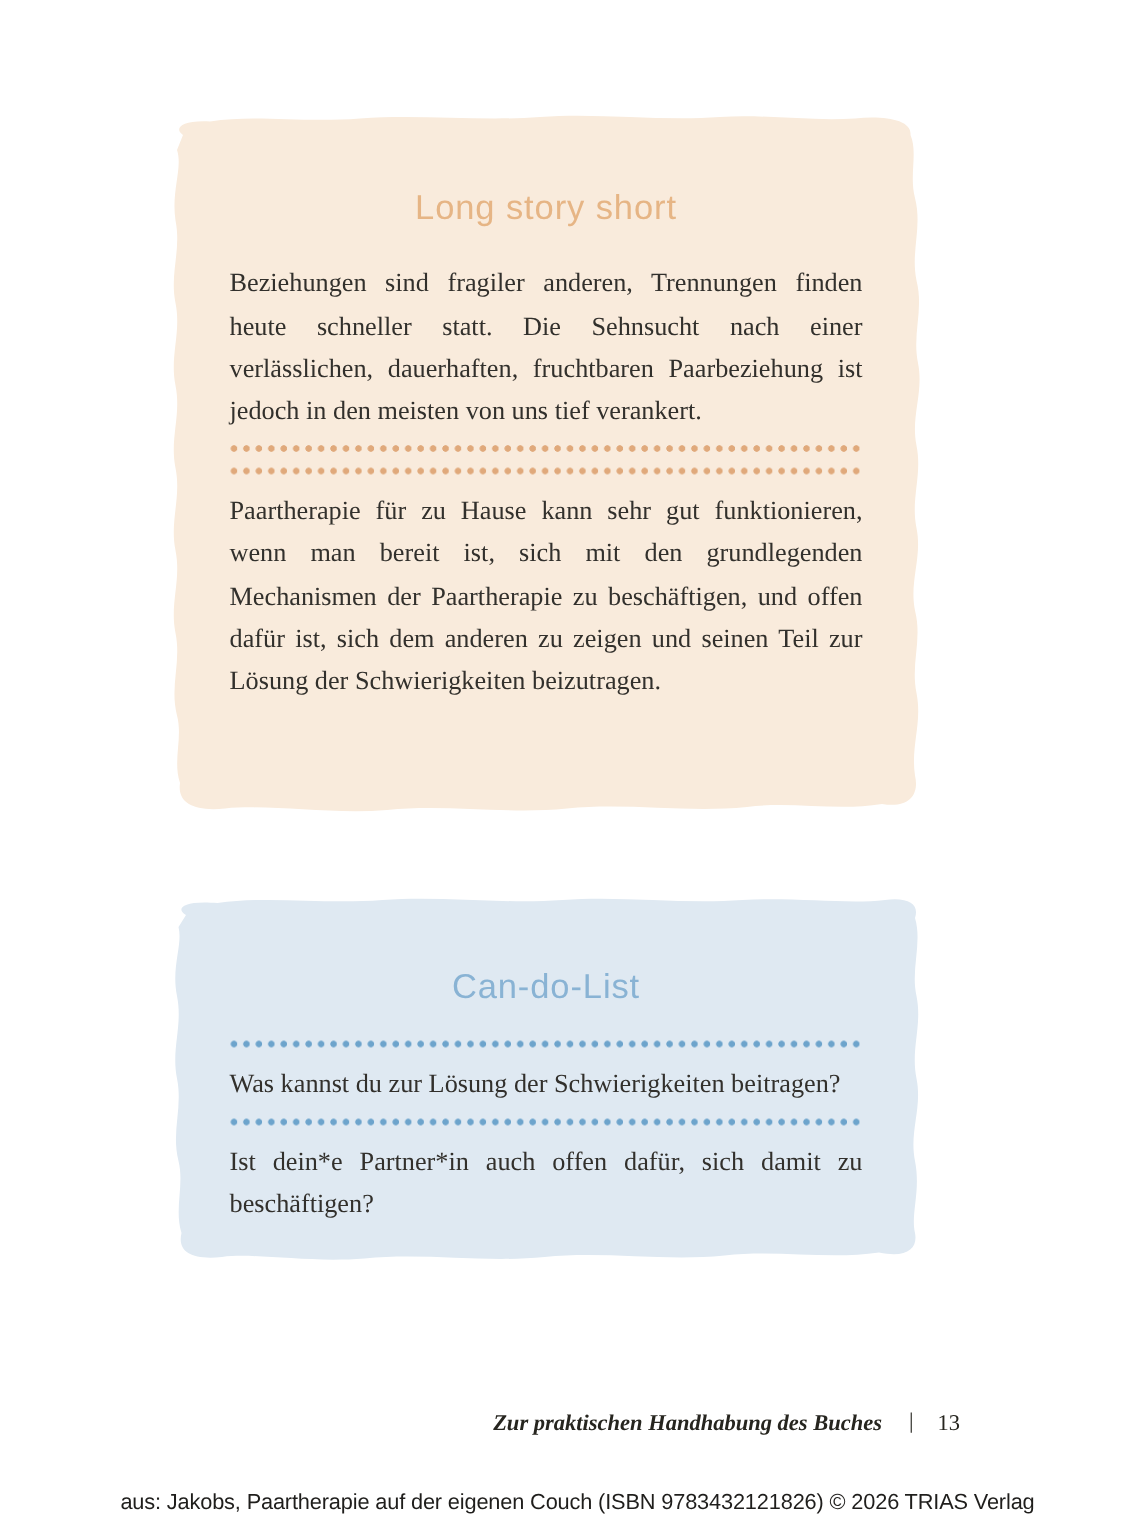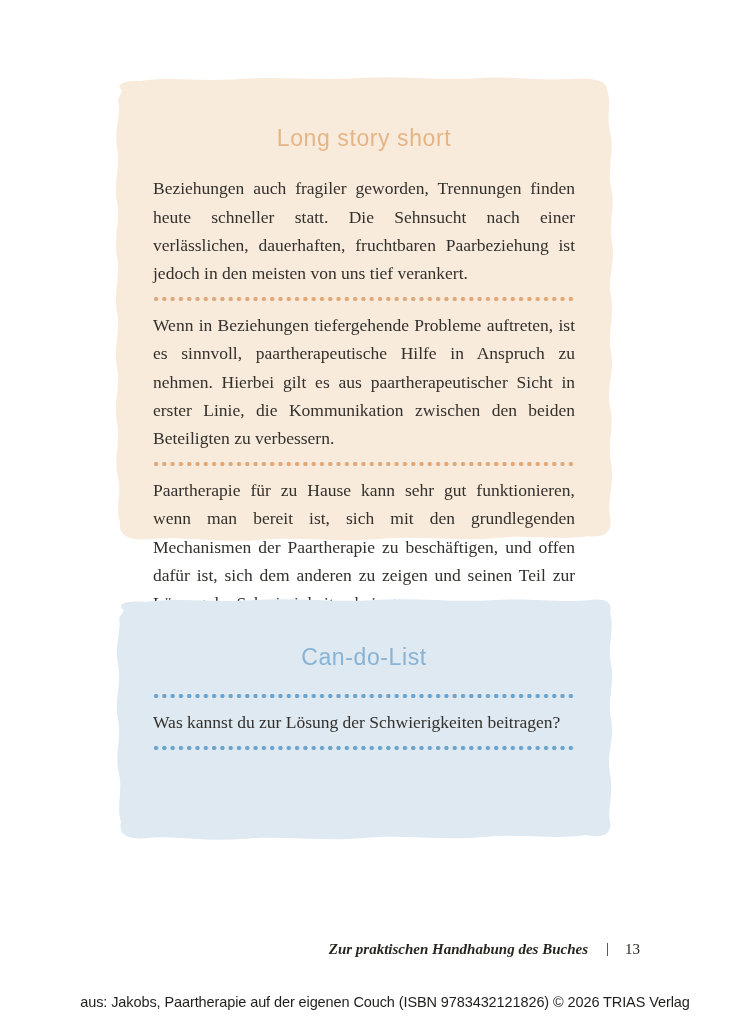--- a/index.html
+++ b/index.html
@@ -92,43 +92,43 @@
                C506 190,497 205,501 225 C505 245,497 260,501 280 C505 300,496 315,500 335
                C505 355,497 370,501 390 C505 410,497 425,500 445 C503 458,496 467,478 464
                C448 469,418 462,388 466 C348 470,308 463,268 467 C228 471,188 464,148 468
                C110 471,70 464,40 467 C20 469,8 464,10 450 C5 435,12 420,8 405
                C3 385,11 370,7 350 C3 330,11 315,7 295 C3 275,11 260,7 240
                C3 220,11 205,7 185 C3 165,11 150,7 130 C3 110,11 95,7 75
                C4 55,12 40,8 28 Z"></path>
     </svg>
     <div class="box-content">
       <h2 class="box-title">Long story short</h2>
-      <p class="para first">Beziehungen auch fragiler geworden, Trennungen finden heute schneller statt. Die Sehnsucht nach einer verlässlichen, dauerhaften, fruchtbaren Paarbeziehung ist jedoch in den meisten von uns tief verankert.</p>
+      <p class="para first">Beziehungen sind fragiler anderen, Trennungen finden heute schneller statt. Die Sehnsucht nach einer verlässlichen, dauerhaften, fruchtbaren Paarbeziehung ist jedoch in den meisten von uns tief verankert.</p>
       <div class="dots"></div>
-      <p class="para">Wenn in Beziehungen tiefergehende Probleme auftreten, ist es sinnvoll, paartherapeutische Hilfe in Anspruch zu nehmen. Hierbei gilt es aus paartherapeutischer Sicht in erster Linie, die Kommunikation zwischen den beiden Beteiligten zu verbessern.</p>
       <div class="dots"></div>
       <p class="para">Paartherapie für zu Hause kann sehr gut funktionieren, wenn man bereit ist, sich mit den grundlegenden Mechanismen der Paartherapie zu beschäftigen, und offen dafür ist, sich dem anderen zu zeigen und seinen Teil zur Lösung der Schwierigkeiten beizutragen.</p>
     </div>
   </section>
 
   <section class="swatch-box cando">
     <svg class="blob" viewBox="0 0 507 246" preserveAspectRatio="none" aria-hidden="true">
       <path d="M14 16 C7 12,11 6,35 8 C70 3,105 9,145 6 C185 3,225 9,265 6
                C305 3,345 9,385 6 C420 4,455 9,480 6 C496 4,503 9,500 18
                C505 35,497 52,501 70 C505 90,497 105,501 125 C505 145,496 160,500 180
                C504 200,497 215,500 228 C502 238,495 245,476 241 C443 246,408 239,373 243
                C333 247,293 240,253 244 C213 248,173 241,133 245 C95 248,60 241,38 244
                C18 246,8 241,11 228 C6 212,13 196,9 180 C4 160,12 145,8 125
                C4 105,12 90,8 70 C4 50,12 36,9 24 Z"></path>
     </svg>
     <div class="box-content">
       <h2 class="box-title">Can-do-List</h2>
       <div class="dots"></div>
       <p class="para question">Was kannst du zur Lösung der Schwierigkeiten beitragen?</p>
       <div class="dots"></div>
+      <p class="para question wrap">Ist dein*e Partner*in auch offen dafür, sich damit zu beschäftigen?</p>
     </div>
   </section>
 
   <div class="running-footer">
     <span class="chapter">Zur praktischen Handhabung des Buches</span><span class="bar">|</span><span class="pagenum">13</span>
   </div>
 
   <div class="credit-line">aus: Jakobs, Paartherapie auf der eigenen Couch (ISBN 9783432121826) © 2026 TRIAS Verlag</div>
 
 </div>

